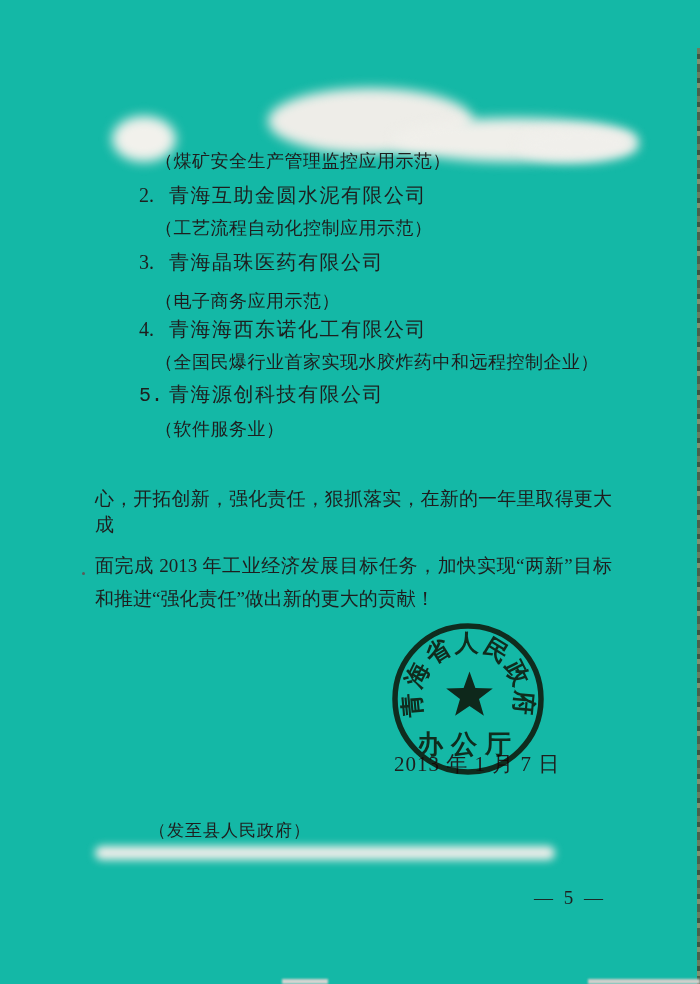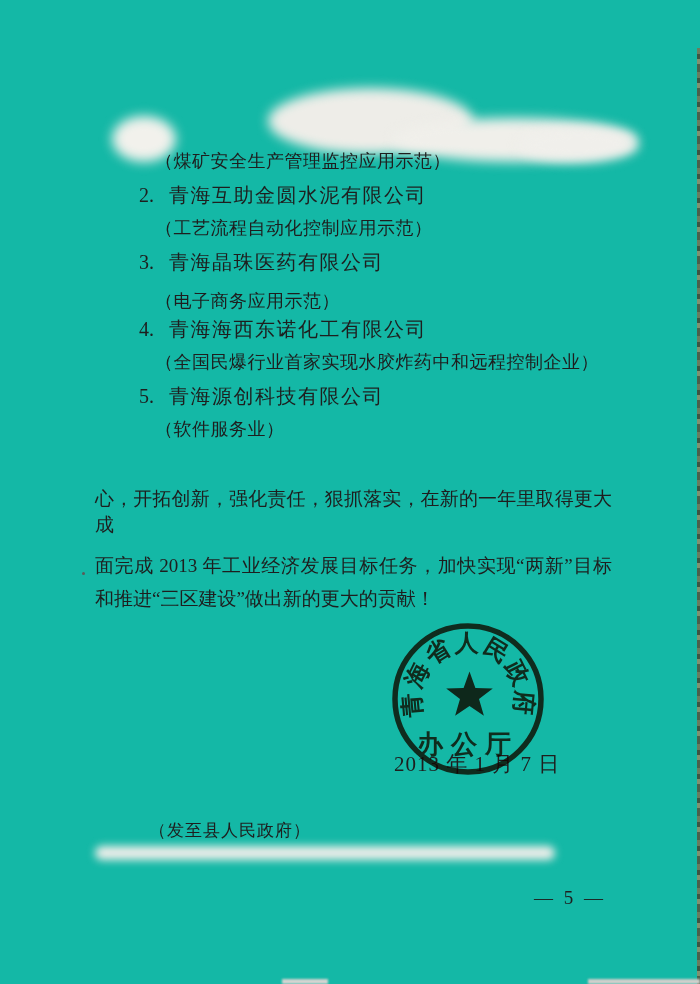--- a/index.html
+++ b/index.html
@@ -33,21 +33,21 @@
   .edge-bar2 { left: 588px; width: 112px; background: #cfcfcb; }
   .speck { position: absolute; left: 82px; top: 572px; width: 3px; height: 3px; border-radius: 50%; background: #5a5a58; }
   
   .line { position: absolute; white-space: nowrap; line-height: 26px; }
   .item { left: 139px; font-size: 20px; }
   .item .num { display: inline-block; width: 30px; font-size: 20px; letter-spacing: 0; }
   .item .cname { letter-spacing: 1.5px; }
   .note { left: 155px; font-size: 18px; letter-spacing: 0.5px; }
   .t-note0 { top: 148px; } .t-item2 { top: 182px; } .t-note2 { top: 215px; }
   .t-item3 { top: 249px; } .t-note3 { top: 288px; } .t-item4 { top: 316px; }
-  .t-note4 { top: 349px; } .t-item5 { top: 383px; } .t-note5 { top: 416px; }
+  .t-note4 { top: 349px; } .t-item5 { top: 383px; font-family: Liberation Mono, monospace; } .t-note5 { top: 416px; }
   .para-line {
     position: absolute; left: 95px; width: 517px; box-sizing: border-box;
     font-size: 19px; line-height: 26px;
     text-align: justify; text-align-last: justify;
   }
   .pl1 { top: 452px; padding-left: 43px; }
   .pl2 { top: 486px; } .pl3 { top: 519px; } .pl4 { top: 553px; }
   .pl5 { top: 586px; text-align-last: left; }
   .date-line { position: absolute; left: 394px; top: 750px; font-size: 21px; letter-spacing: 1px; white-space: nowrap; }
   .dist-note { position: absolute; left: 149px; top: 819px; font-size: 17px; letter-spacing: 1px; white-space: nowrap; }
@@ -91,21 +91,21 @@
   </div>
   <div class="line note t-note4">（全国民爆行业首家实现水胶炸药中和远程控制企业）</div>
 
   <div class="line item t-item5">
     <span class="num">5.</span><span class="cname">青海源创科技有限公司</span>
   </div>
   <div class="line note t-note5">（软件服务业）</div>
 
   <div class="para-line pl2">心，开拓创新，强化责任，狠抓落实，在新的一年里取得更大成</div>
   <div class="para-line pl4">面完成 2013 年工业经济发展目标任务，加快实现“两新”目标</div>
-  <div class="para-line pl5">和推进“三区建设”做出新的更大的贡献！</div>
+  <div class="para-line pl5">和推进“强化责任”做出新的更大的贡献！</div>
 
   <div class="date-line">2013 年 1 月 7 日</div>
 
   <svg class="seal" viewBox="0 0 158 158" xmlns="http://www.w3.org/2000/svg">
     <defs>
       <path id="arcPath" d="M 33.1 92 A 48 48 0 1 1 124.9 92" fill="none"></path>
     </defs>
     <circle cx="79" cy="78" r="73" fill="none" stroke="#b52e1e" stroke-width="5.5"></circle>
     <polygon fill="#ab2718" points="80.5,50.5 86.4,66.9 103.8,67.4 90.0,78.1 94.9,94.8 80.5,85 66.1,94.8 71.0,78.1 57.2,67.4 74.6,66.9"></polygon>
     <text font-size="24" letter-spacing="2.5" fill="#b52e1e" text-anchor="middle">

